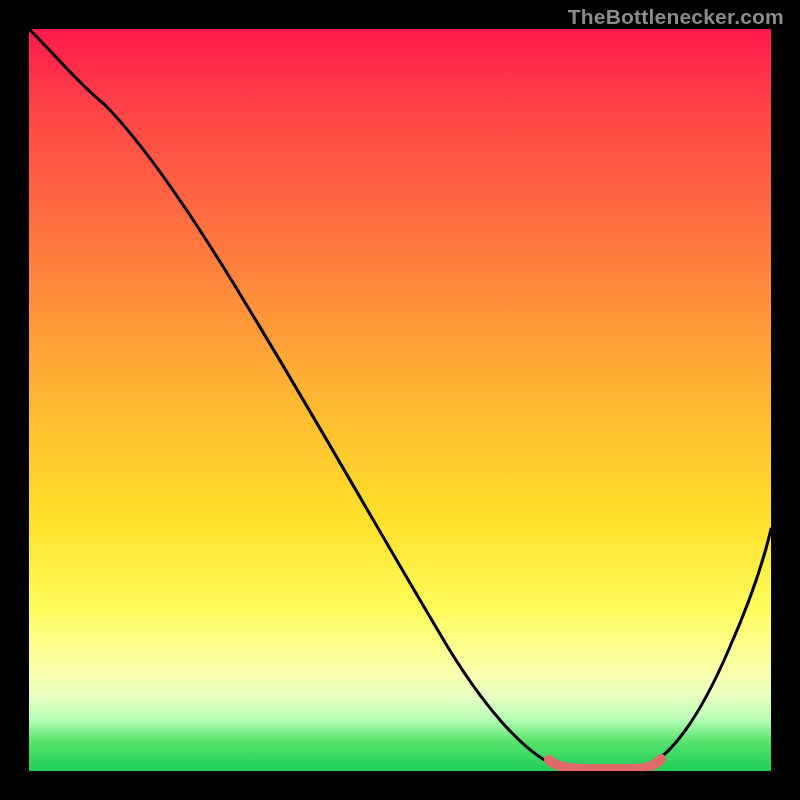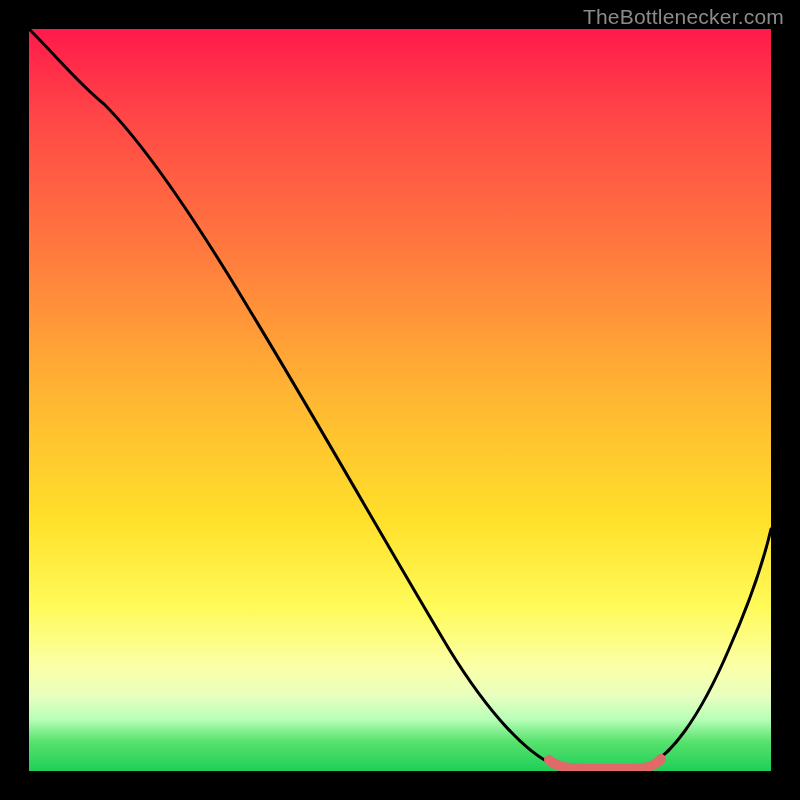--- a/index.html
+++ b/index.html
@@ -40,21 +40,21 @@
   .curve-layer {
     position: absolute;
     inset: 0;
   }
   .watermark {
     position: absolute;
     top: 5px;
     right: 16px;
     color: #8b8b8b;
     font-size: 21px;
-    font-weight: 400;
+    font-weight: 700;
     letter-spacing: 0.2px;
   }
 </style>
 </head>
 <body>
 
 <div class="frame">
   <div class="gradient"></div>
 
   <svg class="curve-layer" viewBox="0 0 742 742" preserveAspectRatio="none">

